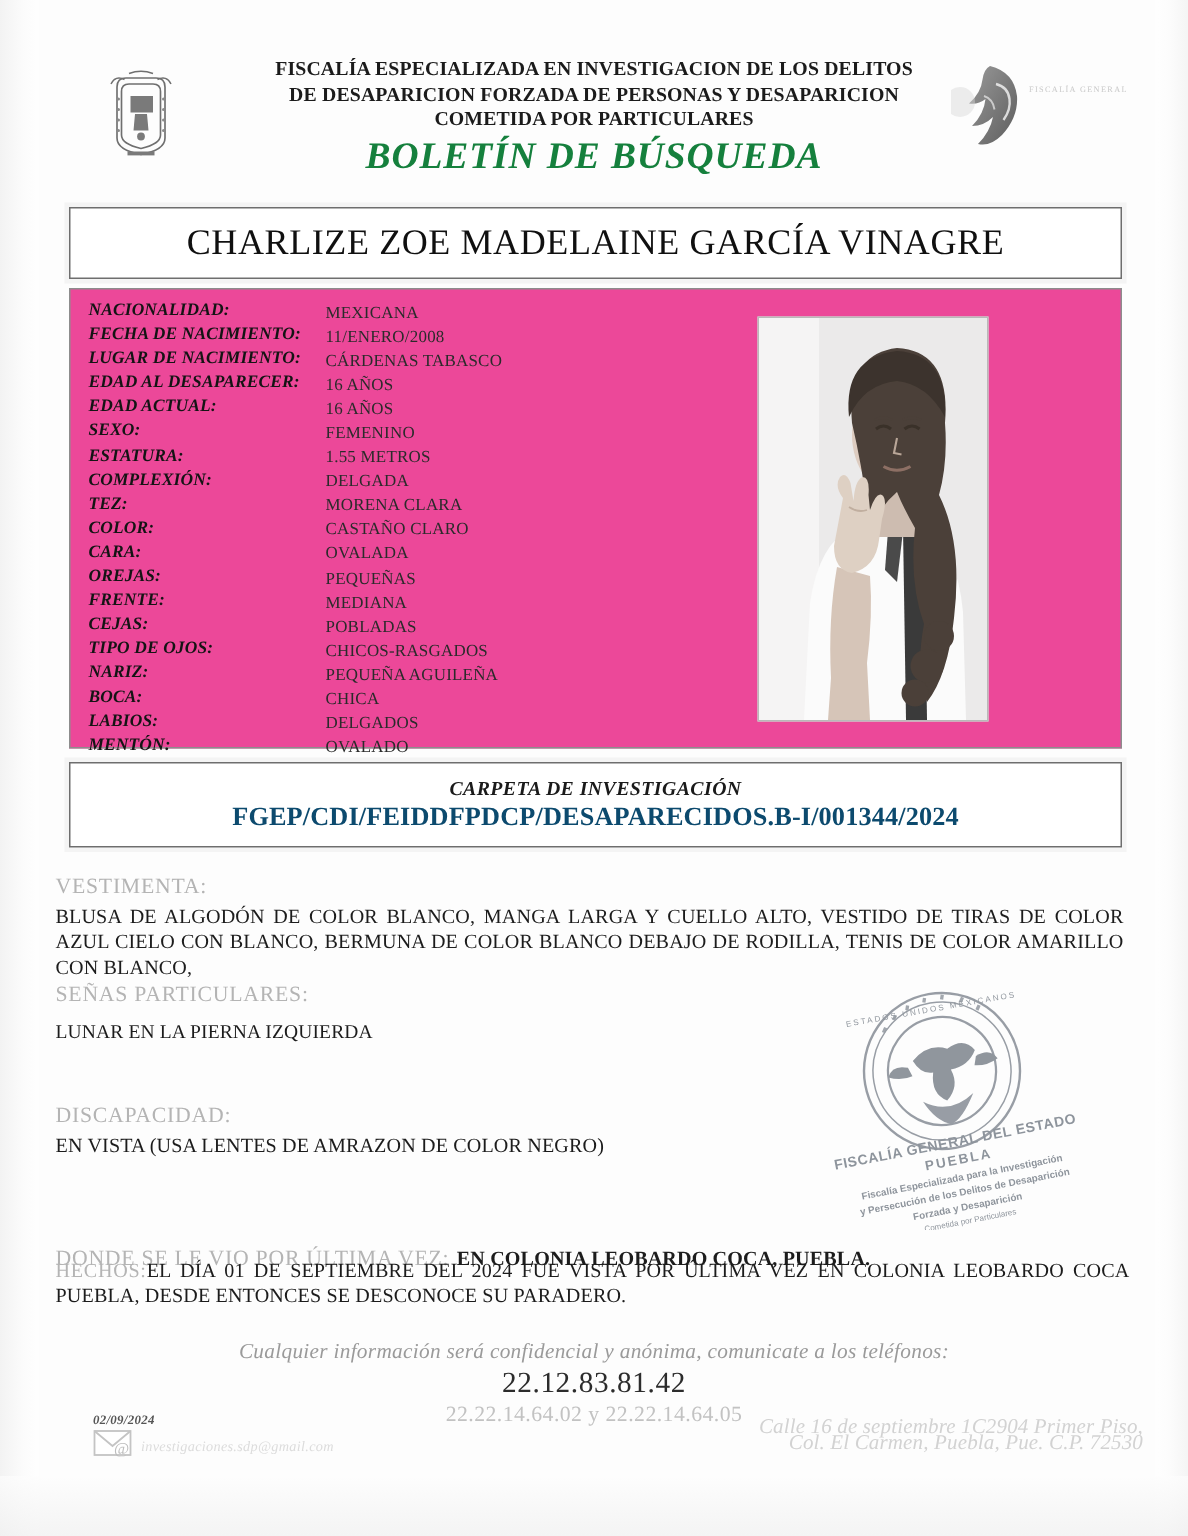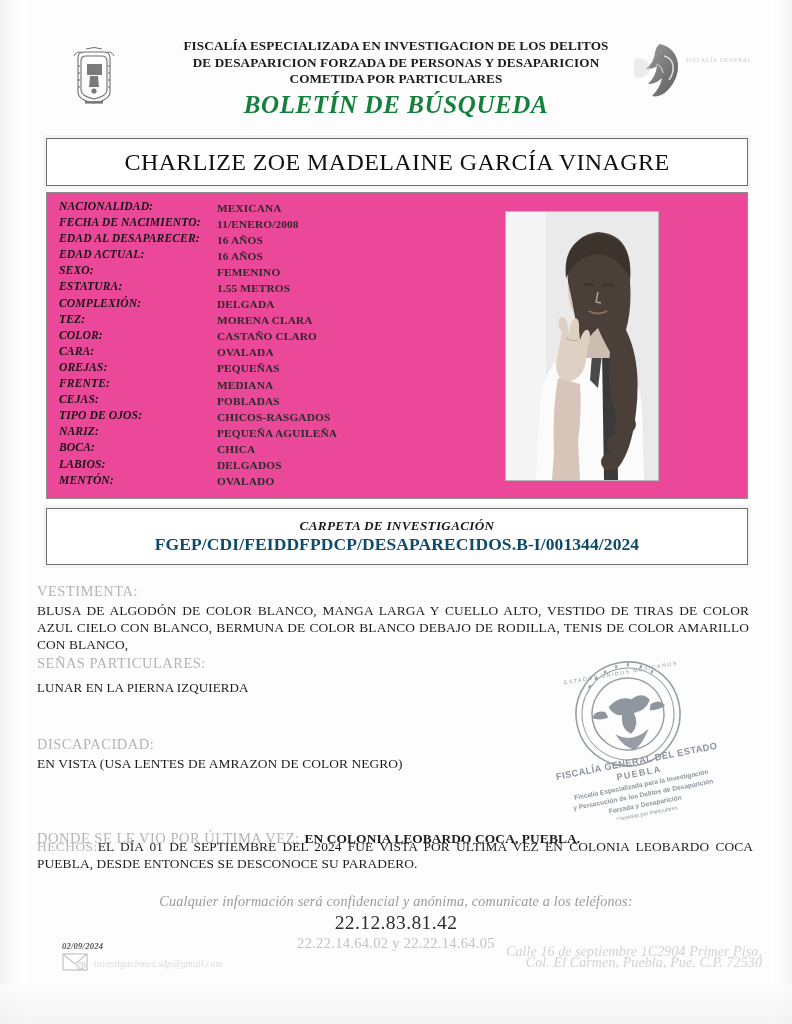--- a/index.html
+++ b/index.html
@@ -135,21 +135,20 @@
     white-space: nowrap;
   }
   .dvalue {
     font-family: "Liberation Serif", serif;
     font-size: 11.3px;
     letter-spacing: .15px;
     color: #2b2b2b;
     white-space: nowrap;
     position: relative;
     top: 1.5px;
-    font-weight: bold;
   }
 
   
   .photo-frame {
     position: absolute;
     right: 88px; top: 18px;
     width: 152px; height: 268px;
     border: 1px solid #b9b9b9;
     background: #efeeee;
     overflow: hidden;
@@ -352,20 +351,24 @@
     <div class="details-list">
         <div class="drow">
           <div class="dlabel">NACIONALIDAD:</div>
           <div class="dvalue">MEXICANA</div>
         </div>
         <div class="drow">
           <div class="dlabel">FECHA DE NACIMIENTO:</div>
           <div class="dvalue">11/ENERO/2008</div>
         </div>
         <div class="drow">
+          <div class="dlabel">LUGAR DE NACIMIENTO:</div>
+          <div class="dvalue">CÁRDENAS TABASCO</div>
+        </div>
+        <div class="drow">
           <div class="dlabel">EDAD AL DESAPARECER:</div>
           <div class="dvalue">16 AÑOS</div>
         </div>
         <div class="drow">
           <div class="dlabel">EDAD ACTUAL:</div>
           <div class="dvalue">16 AÑOS</div>
         </div>
         <div class="drow">
           <div class="dlabel">SEXO:</div>
           <div class="dvalue">FEMENINO</div>

